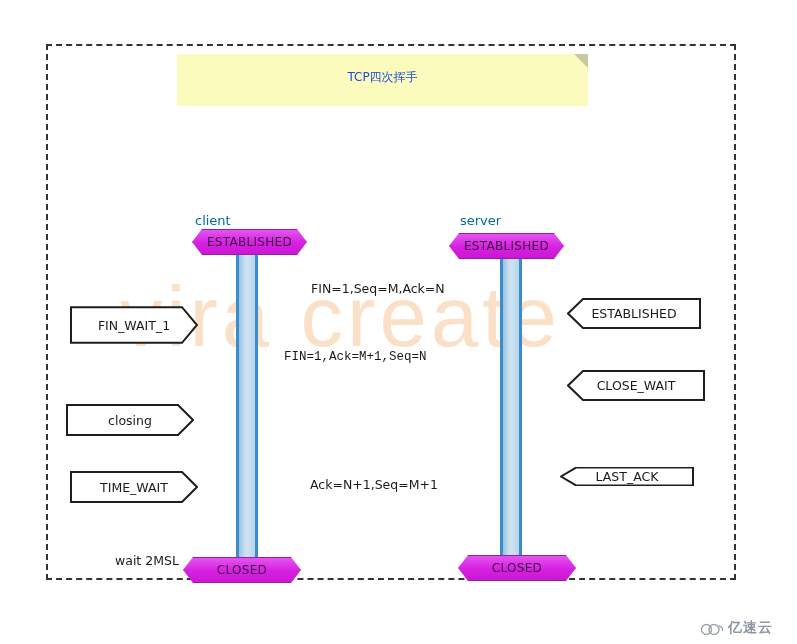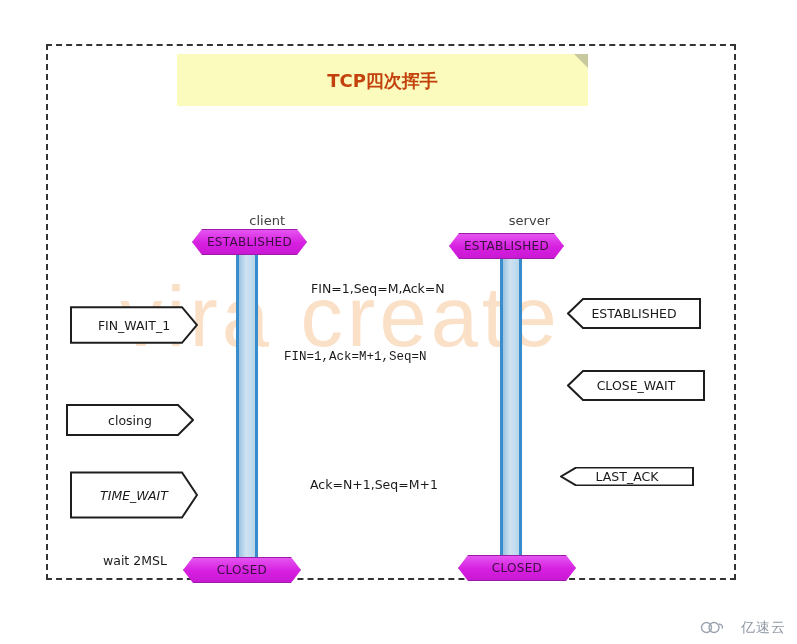--- a/index.html
+++ b/index.html
@@ -49,44 +49,43 @@
     width: 14px;
     height: 14px;
     background: #c9c9a0;
     clip-path: polygon(0 0, 100% 100%, 100% 0);
   }
   #title-text {
     position: absolute;
     left: 0; right: 0;
     top: 15px;
     text-align: center;
-    font-size: 18px;
-    color: #c2410c;
-    font-family: "DejaVu Sans", sans-serif;
-    font-weight: bold;
+    font-size: 12px;
+    color: #1d4ed8;
+    font-family: "DejaVu Sans", sans-serif;
   }
 
   
   #watermark {
     left: 120px;
     top: 268px;
     width: 560px;
     font-size: 85px;
     color: #fbe0c8;
     font-family: "Liberation Sans", sans-serif;
     letter-spacing: 4px;
     white-space: nowrap;
     user-select: none;
   }
 
   
   .actor-label {
     font-size: 13px;
-    color: #404040;
-    text-align: right;
+    color: #0369a1;
+    text-align: left;
     font-family: "DejaVu Sans", sans-serif;
   }
   #client-label { left: 195px; top: 213px; width: 90px; }
   #server-label { left: 460px; top: 213px; width: 90px; }
 
   
   .hex {
     height: 26px;
     background: linear-gradient(180deg, #e455f0 0%, #d71fe0 55%, #c919d4 100%);
     border: 1.5px solid #9c1aa8;
@@ -126,45 +125,46 @@
     left: 0; right: 0; top: 0; bottom: 0;
     display: flex;
     align-items: center;
     justify-content: center;
     font-size: 12.5px;
     color: #1a1a1a;
     font-family: "DejaVu Sans", sans-serif;
   }
   #note-fin-wait-1 { left: 70px; top: 306px; width: 128px; height: 38px; }
   #note-closing    { left: 66px; top: 404px; width: 128px; height: 32px; text-align: right; }
-  #note-time-wait  { left: 70px; top: 471px; width: 128px; height: 48px; font-style: italic; }
+  #note-time-wait  { left: 70px; top: 471px; width: 128px; height: 32px; }
   #note-established-right { left: 567px; top: 298px; width: 134px; height: 31px; }
   #note-close-wait { left: 567px; top: 370px; width: 138px; height: 31px; }
   #note-last-ack   { left: 560px; top: 467px; width: 134px; height: 19px; }
 
   
   .msg-label {
     position: absolute;
     font-size: 12.5px;
     color: #1a1a1a;
     font-family: "DejaVu Sans", sans-serif;
     white-space: nowrap;
   }
   #msg1-label { left: 311px; top: 281px; }
   #msg2-label { left: 284px; top: 350px; font-family: Liberation Mono, monospace; }
   #msg3-label { left: 310px; top: 477px; }
-  #wait-label { left: 103px; top: 553px; }
+  #wait-label { left: 115px; top: 553px; }
 
   
   #footer-logo {
     left: 700px;
     top: 619px;
     display: flex;
-    align-items: flex-start;
-    gap: 17px;
+    align-items: flex-end;
+    gap: 4px;
+    font-weight: bold;
   }
   #footer-logo .logo-text {
     font-size: 14px;
     color: #8e96a3;
     font-family: "DejaVu Sans", sans-serif;
     letter-spacing: 1px;
   }
 </style>
 </head>
 <body>

